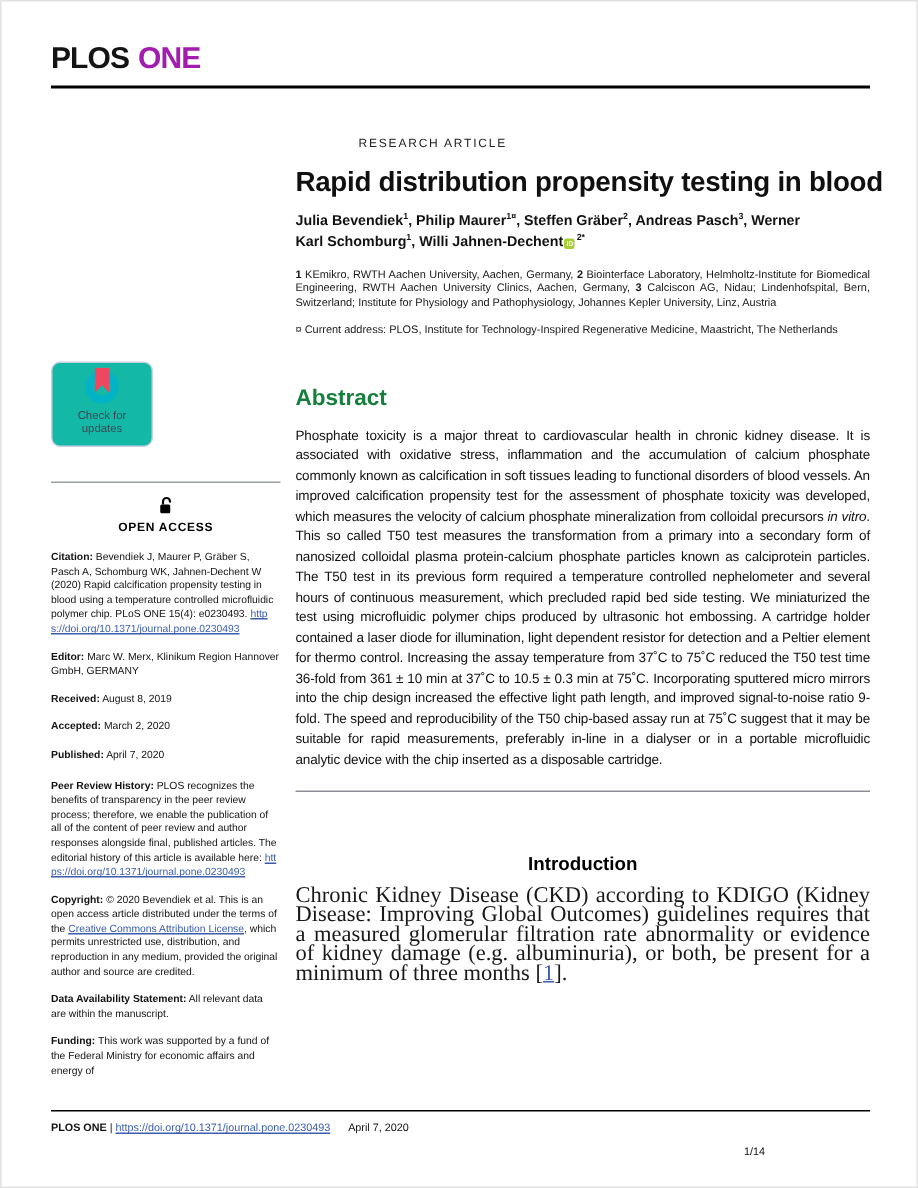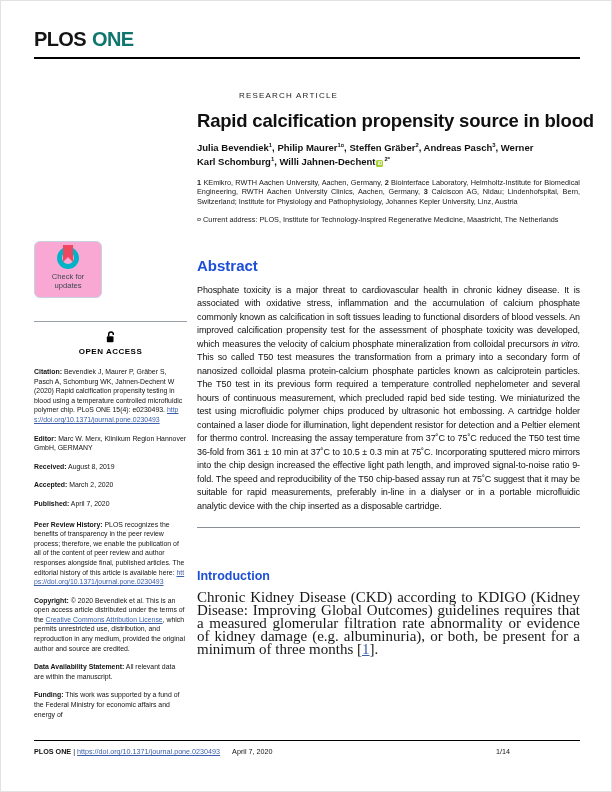--- a/index.html
+++ b/index.html
@@ -10,27 +10,27 @@
   }
   
   .hdr-logo{position:absolute;left:33px;top:27px;font-size:20px;font-weight:bold;letter-spacing:-0.6px;}
   .hdr-logo .one{margin-left:6px;}
   .hdr-rule{position:absolute;left:33px;top:56px;width:546px;height:1.5px;background:#000;}
   
   .ftr-rule{position:absolute;left:33px;top:739px;width:546px;height:1.4px;background:#000;}
   .ftr{position:absolute;left:33px;top:746px;width:476px;font-size:7.2px;color:#111;}
   .ftr .jnl{font-weight:bold;}
   .ftr .date{margin-left:10px;}
-  .ftr .pageno{position:absolute;right:0;top:0;}
+  .ftr .pageno{position:absolute;right:0;top:16px;}
   
   a{color:#3B5DAB;text-decoration:underline;cursor:pointer;}
   .sb a{word-break:break-all;}
   
   .sidebar{position:absolute;left:33px;top:240px;width:153px;}
-  .cm-badge{width:68px;height:57px;background:#f9a8d4;border:1px solid #c7d0df;border-radius:6px;
+  .cm-badge{width:68px;height:57px;background:#14b8a6;border:1px solid #c7d0df;border-radius:6px;
     display:flex;flex-direction:column;align-items:center;justify-content:flex-start;padding-top:5px;box-sizing:border-box;cursor:pointer;}
   .cm-icon{position:relative;width:22px;height:22px;}
   .cm-ring{position:absolute;left:0;top:0;width:12px;height:12px;border:5px solid #00B3C6;border-radius:50%;}
   .cm-bm{position:absolute;left:6px;top:-2px;width:10px;height:17px;background:#EE4760;
     clip-path:polygon(0 0,100% 0,100% 100%,50% 70%,0 100%);}
   .cm-text{margin-top:4px;font-size:7.6px;line-height:8.6px;color:#3d4652;text-align:center;}
   .sb-rule{border:none;border-top:1px solid #9aa0a6;margin:23px 0 0 0;}
   .oa-row{margin-top:9px;display:flex;align-items:center;gap:4px;flex-direction:column;}
   .oa-label{font-weight:bold;font-size:8px;letter-spacing:0.5px;color:#000;}
   .sb{margin:9px 0 0 0;font-size:6.9px;line-height:9.6px;color:#121212;}
@@ -42,34 +42,34 @@
   .title{margin-top:9px;font-size:18.5px;line-height:24px;font-weight:bold;letter-spacing:-0.2px;color:#101010;}
   .title div{white-space:nowrap;}
   .authors{margin-top:8px;width:356px;font-size:9.5px;font-weight:bold;line-height:13.5px;color:#111;}
   sup{font-size:62%;line-height:0;vertical-align:super;}
   .orcid{display:inline-flex;align-items:center;justify-content:center;width:7px;height:7px;border-radius:1.5px;
     background:#A6CE39;color:#fff;font-size:4.5px;font-weight:bold;margin:0 1px;vertical-align:baseline;cursor:pointer;}
   .affil{margin-top:6px;font-size:7.3px;line-height:9.8px;text-align:justify;color:#181818;}
   .affil b{font-weight:bold;}
   .curaddr{margin-top:8px;font-size:7.3px;line-height:9.8px;color:#181818;}
   .email{margin-top:4px;font-size:7.3px;font-weight:bold;}
-  .abs-h{margin-top:32px;font-size:15px;font-weight:600;color:#1d4ed8;}
+  .abs-h{margin-top:32px;font-size:15px;font-weight:600;color:#15803d;}
   .abs-p{margin-top:10px;font-size:9px;line-height:13.5px;letter-spacing:-0.1px;text-align:justify;font-weight:500;color:#101010;}
   .divider{margin-top:14px;border:none;border-top:1px solid#8a8f96;}
-  .intro-h{margin-top:41px;font-size:12.5px;font-weight:bold;color:#1d4ed8;}
+  .intro-h{margin-top:41px;font-size:12.5px;font-weight:bold;color:#000000;text-align:center;}
   .intro-p{margin-top:8px;font-family:"Liberation Serif",serif;font-size:15px;line-height:13px;text-align:justify;color:#181818;}
   .lock{flex:0 0 auto;}
 </style>
 </head>
 <body>
 
 <div class="page">
 
   <div class="hdr-logo">
-    <span>PLOS</span><span class="one" style="color:#0f766e">ONE</span>
+    <span>PLOS</span><span class="one" style="color:#a21caf">ONE</span>
   </div>
   <div class="hdr-rule"></div>
 
   <aside class="sidebar">
 
     <div class="cm-badge">
       <span class="cm-icon">
         <span class="cm-ring"></span>
         <span class="cm-bm"></span>
       </span>
@@ -134,21 +134,21 @@
       <span>This work was supported by a fund of the Federal Ministry for economic affairs and energy of</span>
     </p>
 
   </aside>
 
   <main class="main">
 
     <div class="eyebrow">RESEARCH ARTICLE</div>
 
     <h1 class="title" style="margin:9px 0 0 0;">
-      <div>Rapid calcification propensity source in blood</div>
+      <div>Rapid distribution propensity testing in blood</div>
     </h1>
 
     <p class="authors">
       <span><span>Julia Bevendiek</span><sup>1</sup><span>, </span></span><span><span>Philip Maurer</span><sup>1¤</sup><span>, </span></span><span><span>Steffen Gräber</span><sup>2</sup><span>, </span></span><span><span>Andreas Pasch</span><sup>3</sup><span>, </span></span><span><span>Werner Karl Schomburg</span><sup>1</sup><span>, </span></span><span><span>Willi Jahnen-Dechent</span><span class="orcid">iD</span><sup>2*</sup></span>
     </p>
 
     <p class="affil">
       <b>1</b><span> KEmikro, RWTH Aachen University, Aachen, Germany, </span><b>2</b><span> Biointerface Laboratory, Helmholtz-Institute for Biomedical Engineering, RWTH Aachen University Clinics, Aachen, Germany, </span><b>3</b><span> Calciscon AG, Nidau; Lindenhofspital, Bern, Switzerland; Institute for Physiology and Pathophysiology, Johannes Kepler University, Linz, Austria</span>
     </p>
 

